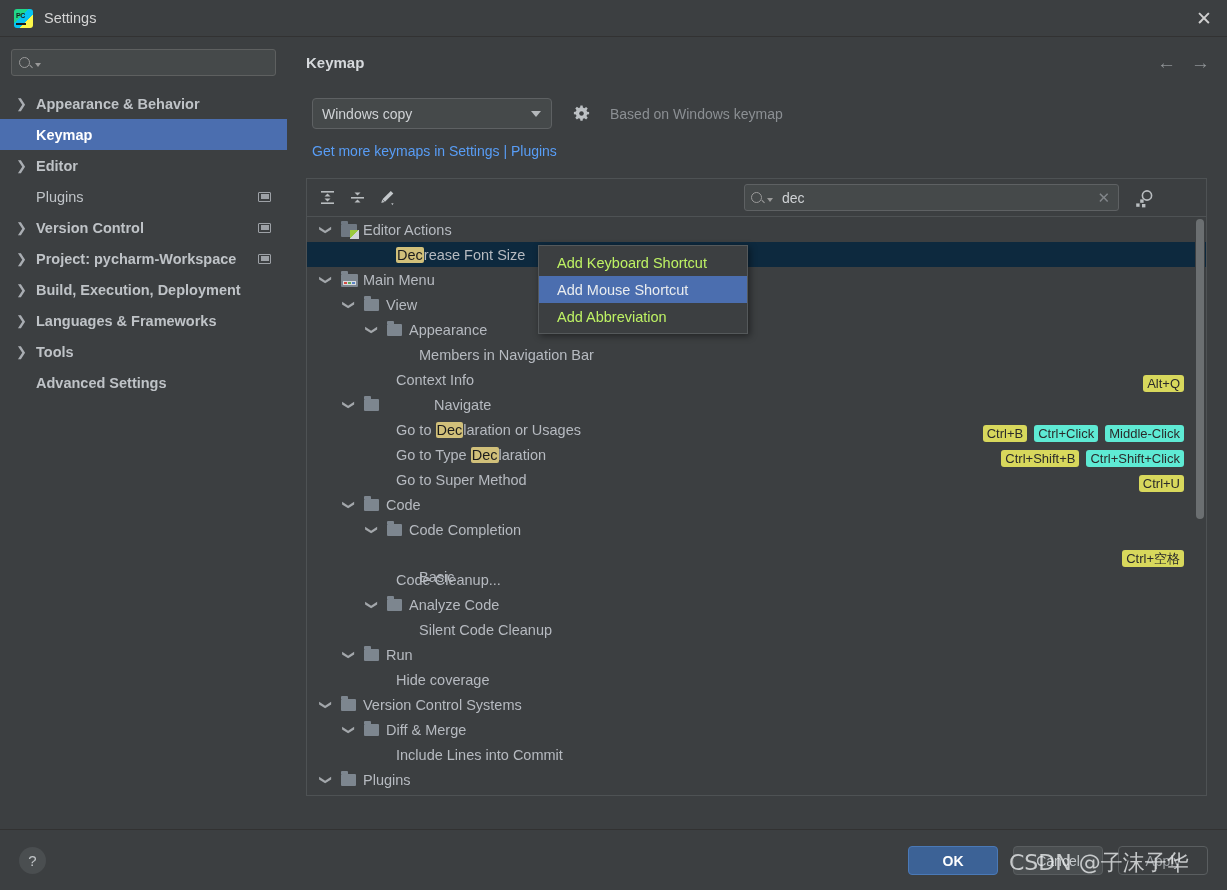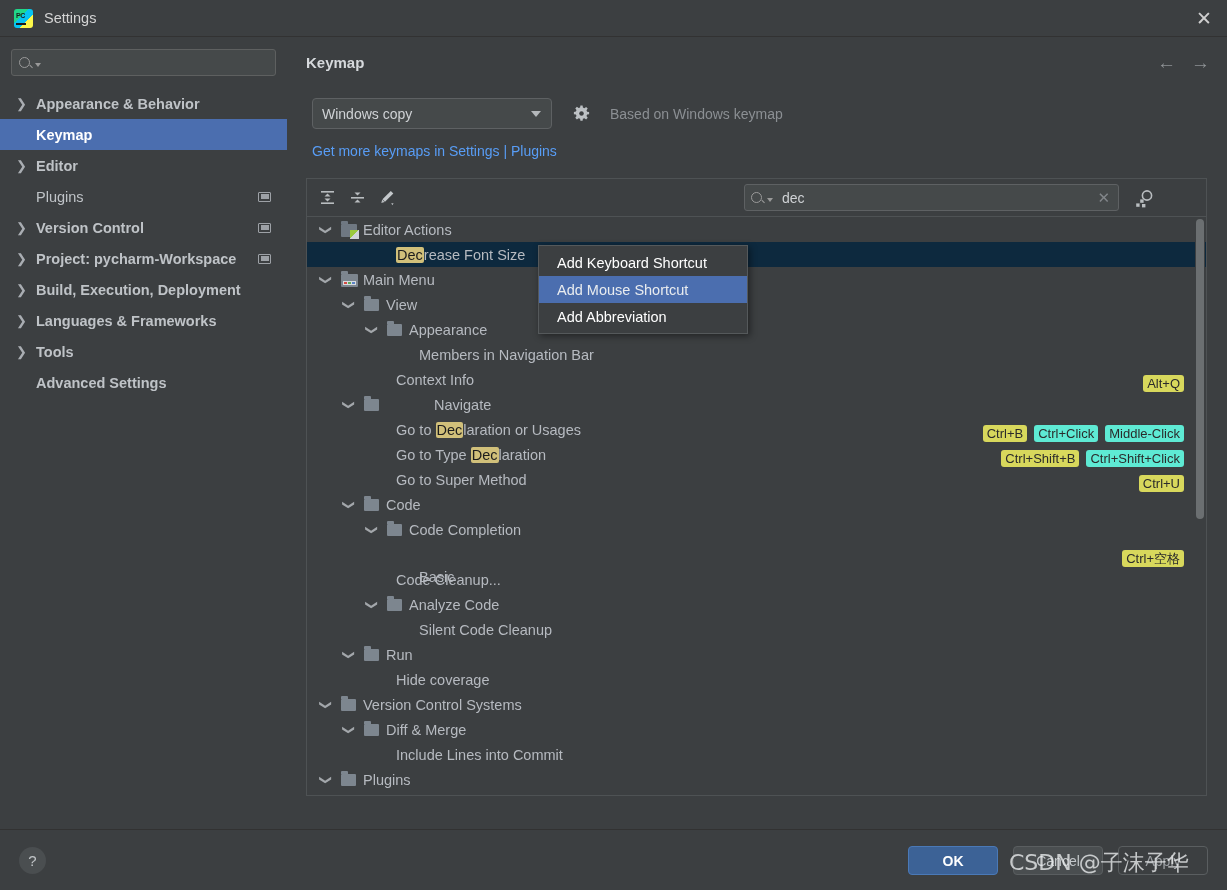--- a/index.html
+++ b/index.html
@@ -222,21 +222,21 @@
 
   
   .ctxmenu {
     position: absolute; left: 538px; top: 245px; width: 210px;
     background: #3c3f41; border: 1px solid #55595b;
     box-shadow: 2px 2px 7px rgba(0,0,0,0.45);
     padding: 3px 0; z-index: 30;
   }
   .ctxitem {
     height: 27px; display: flex; align-items: center; padding-left: 18px;
-    font-size: 14.5px; color: #ffffff;
+    font-size: 14.5px; color: #bef264;
   }
   .ctxitem.hov { background: #4b6eaf; color: #e9ecef; }
 
   
   .bottom {
     position: absolute; left: 0; top: 829px; width: 1227px; height: 61px;
     background: #3c3f41; border-top: 1px solid #323232;
   }
   .helpbtn {
     position: absolute; left: 19px; top: 17px; width: 27px; height: 27px;

